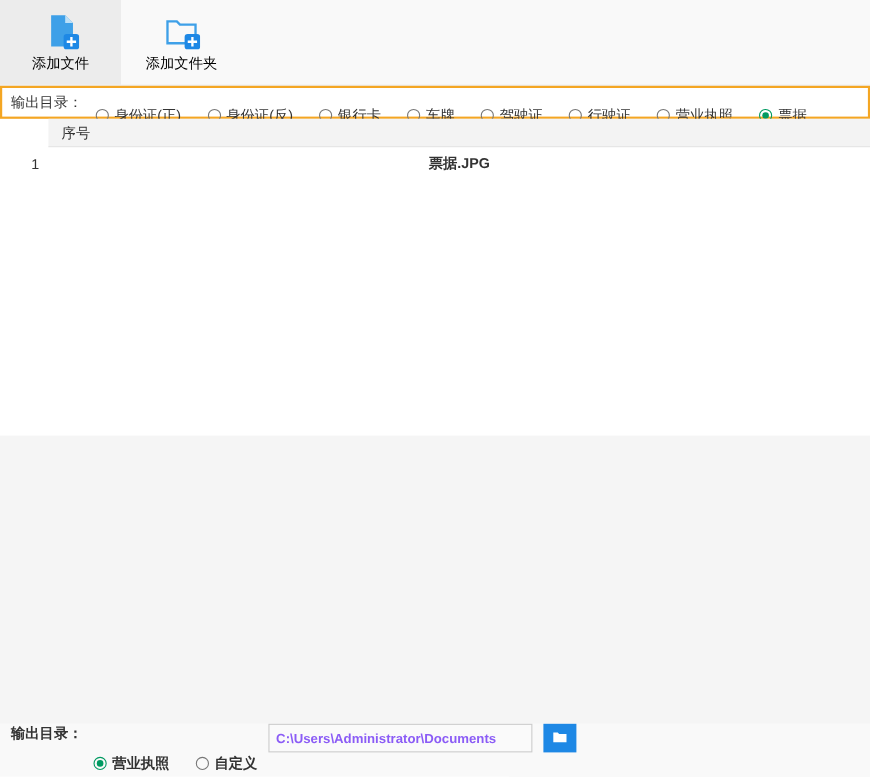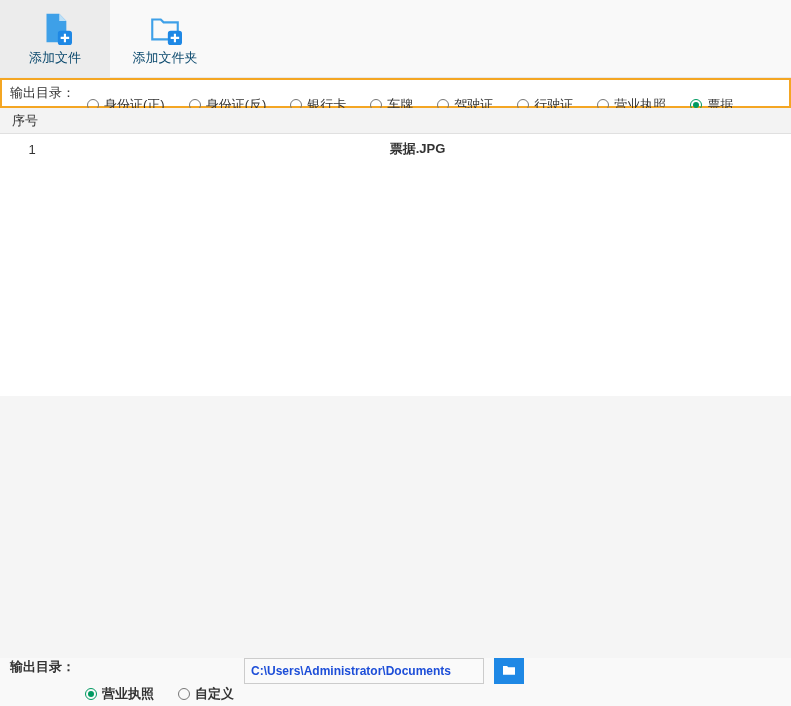--- a/index.html
+++ b/index.html
@@ -3,43 +3,43 @@
 <meta charset="utf-8">
 <style>
   * { box-sizing: border-box; margin: 0; padding: 0; }
   html, body { width: 791px; height: 706px; font-family: "Microsoft YaHei", Arial, sans-serif; font-size: 13px; color: #333; background: #f5f5f5; }
   body { display: flex; flex-direction: column; background: #fff; }
 
   .toolbar { display: flex; align-items: stretch; height: 78px; background: #f9f9f9; border-bottom: 1px solid #e8e8e8; }
   .toolbar-btn { display: flex; flex-direction: column; align-items: center; justify-content: center; width: 110px; cursor: pointer; gap: 4px; }
   .toolbar-btn.active { background: #ececec; }
   .toolbar-btn .icon { width: 34px; height: 34px; display: block; }
-  .toolbar-btn .label { font-size: 13px; color: #0c4a6e; }
+  .toolbar-btn .label { font-size: 13px; color: #000000; }
 
   .type-row { display: flex; align-items: center; height: 30px; padding: 0 8px; border: 2px solid #f4a623; gap: 12px; background: #fff; }
   .type-label { font-size: 13px; }
   .radio-group { display: flex; gap: 24px; align-items: center; }
   .radio-item { display: flex; align-items: center; gap: 5px; cursor: pointer; margin-top: 24px; }
   .radio { width: 12px; height: 12px; border: 1px solid #777; border-radius: 50%; display: inline-flex; align-items: center; justify-content: center; }
   .radio.checked { border-color: #009a61; }
   .radio.checked::after { content: ""; width: 6px; height: 6px; background: #009a61; border-radius: 50%; }
 
-  .header-row { display: flex; align-items: center; height: 26px; background: #f3f3f3; border-bottom: 1px solid #e0e0e0; padding: 0 12px; }
+  .header-row { display: flex; align-items: center; height: 26px; background: #f3f3f3; border-bottom: 1px solid #e0e0e0; padding: 0 12px; margin-left: 44px; }
   .col-index { width: 40px; }
   .col-filename { flex: 1; text-align: center; }
 
   .file-list { flex: 1; overflow: auto; background: #fff; }
   .file-row { display: flex; align-items: center; height: 30px; padding: 0 12px; }
   .file-row .col-index { width: 40px; text-align: center; }
   .file-row .col-filename { flex: 1; text-align: center; padding-left: 4px; font-weight: bold; }
 
   .blank { flex: 1; background: #f5f5f5; }
 
   .output-row { display: flex; height: 48px; padding: 0 10px; background: #f9f9f9; gap: 10px; font-weight: bold; }
-  .out-input { width: 240px; height: 26px; border: 1px solid #ccc; background: #fafafa; color: #1d4ed8; padding: 0 6px; font-size: 12px; white-space: nowrap; overflow: hidden; text-overflow: ellipsis; line-height: 24px; }
+  .out-input { width: 240px; height: 26px; border: 1px solid #ccc; background: #fafafa; color: #8b5cf6; padding: 0 6px; font-size: 12px; white-space: nowrap; overflow: hidden; text-overflow: ellipsis; line-height: 24px; }
   .browse-btn { width: 30px; height: 26px; background: #1e88e5; display: flex; align-items: center; justify-content: center; cursor: pointer; }
   .browse-btn svg { width: 16px; height: 16px; }
 </style>
 </head>
 <body>
 
 <div class="toolbar">
   <div class="toolbar-btn active">
     <span class="icon">
       <svg viewBox="0 0 24 24" fill="none">

